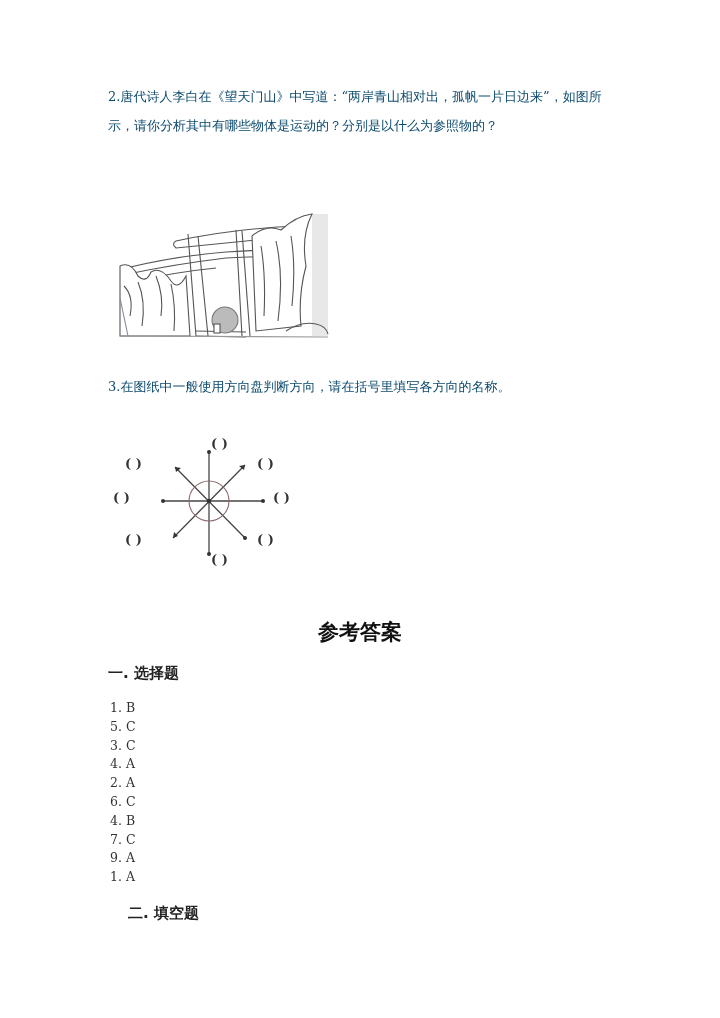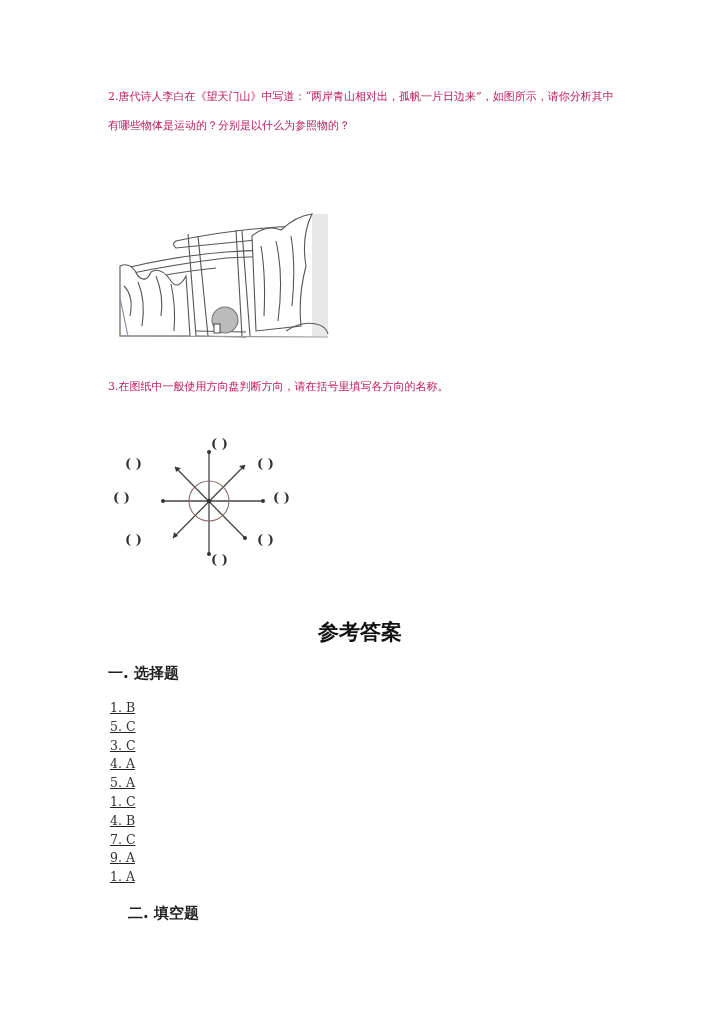--- a/index.html
+++ b/index.html
@@ -3,33 +3,33 @@
   <meta charset="utf-8">
   <style>
     html, body { margin: 0; padding: 0; background: #ffffff; }
     body {
       width: 720px; height: 1018px; position: relative; overflow: hidden;
       font-family: "DejaVu Serif", "Liberation Serif", serif;
       color: #222;
     }
     .q-text {
       position: absolute; left: 108px; width: 510px;
-      font-size: 11px; line-height: 29px; color: #be185d;
+      font-size: 13px; line-height: 29px; color: #0c4a6e;
     }
     .figure { position: absolute; }
     .answer-title {
       position: absolute; left: 0; width: 720px; top: 618px;
       text-align: center; font-size: 21px; font-weight: bold;
       font-family: "DejaVu Sans", "Liberation Sans", sans-serif; color: #111;
     }
     .section-heading {
       position: absolute; left: 108px; font-size: 15px; font-weight: bold;
       font-family: "DejaVu Sans", "Liberation Sans", sans-serif; color: #222;
     }
-    .answers { position: absolute; left: 110px; top: 699px; margin: 0; padding: 0; list-style: none; text-decoration: underline; }
+    .answers { position: absolute; left: 110px; top: 699px; margin: 0; padding: 0; list-style: none; }
     .answers li { font-size: 12.5px; line-height: 18.8px; color: #333; height: 18.8px; }
     .paren { position: absolute; font-size: 13px; color: #333; font-weight: bold; }
   </style>
 </head>
 <body>
 
 <div class="q-text" style="top:82px;">
   <span>2.</span><span>唐代诗人李白在《望天门山》中写道：“两岸青山相对出，孤帆一片日边来”，如图所示，请你分析其中有哪些物体是运动的？分别是以什么为参照物的？</span>
 </div>
 
@@ -92,21 +92,21 @@
 
 <div class="answer-title">参考答案</div>
 
 <div class="section-heading" style="top:664px;">一. 选择题</div>
 
 <ul class="answers">
   <li>1. B</li>
   <li>5. C</li>
   <li>3. C</li>
   <li>4. A</li>
-  <li>5. A</li>
-  <li>1. C</li>
+  <li>2. A</li>
+  <li>6. C</li>
   <li>4. B</li>
   <li>7. C</li>
   <li>9. A</li>
   <li>1. A</li>
 </ul>
 
 <div class="section-heading" style="top:904px;margin-left:20px;">二. 填空题</div>
 
 </body></html>

